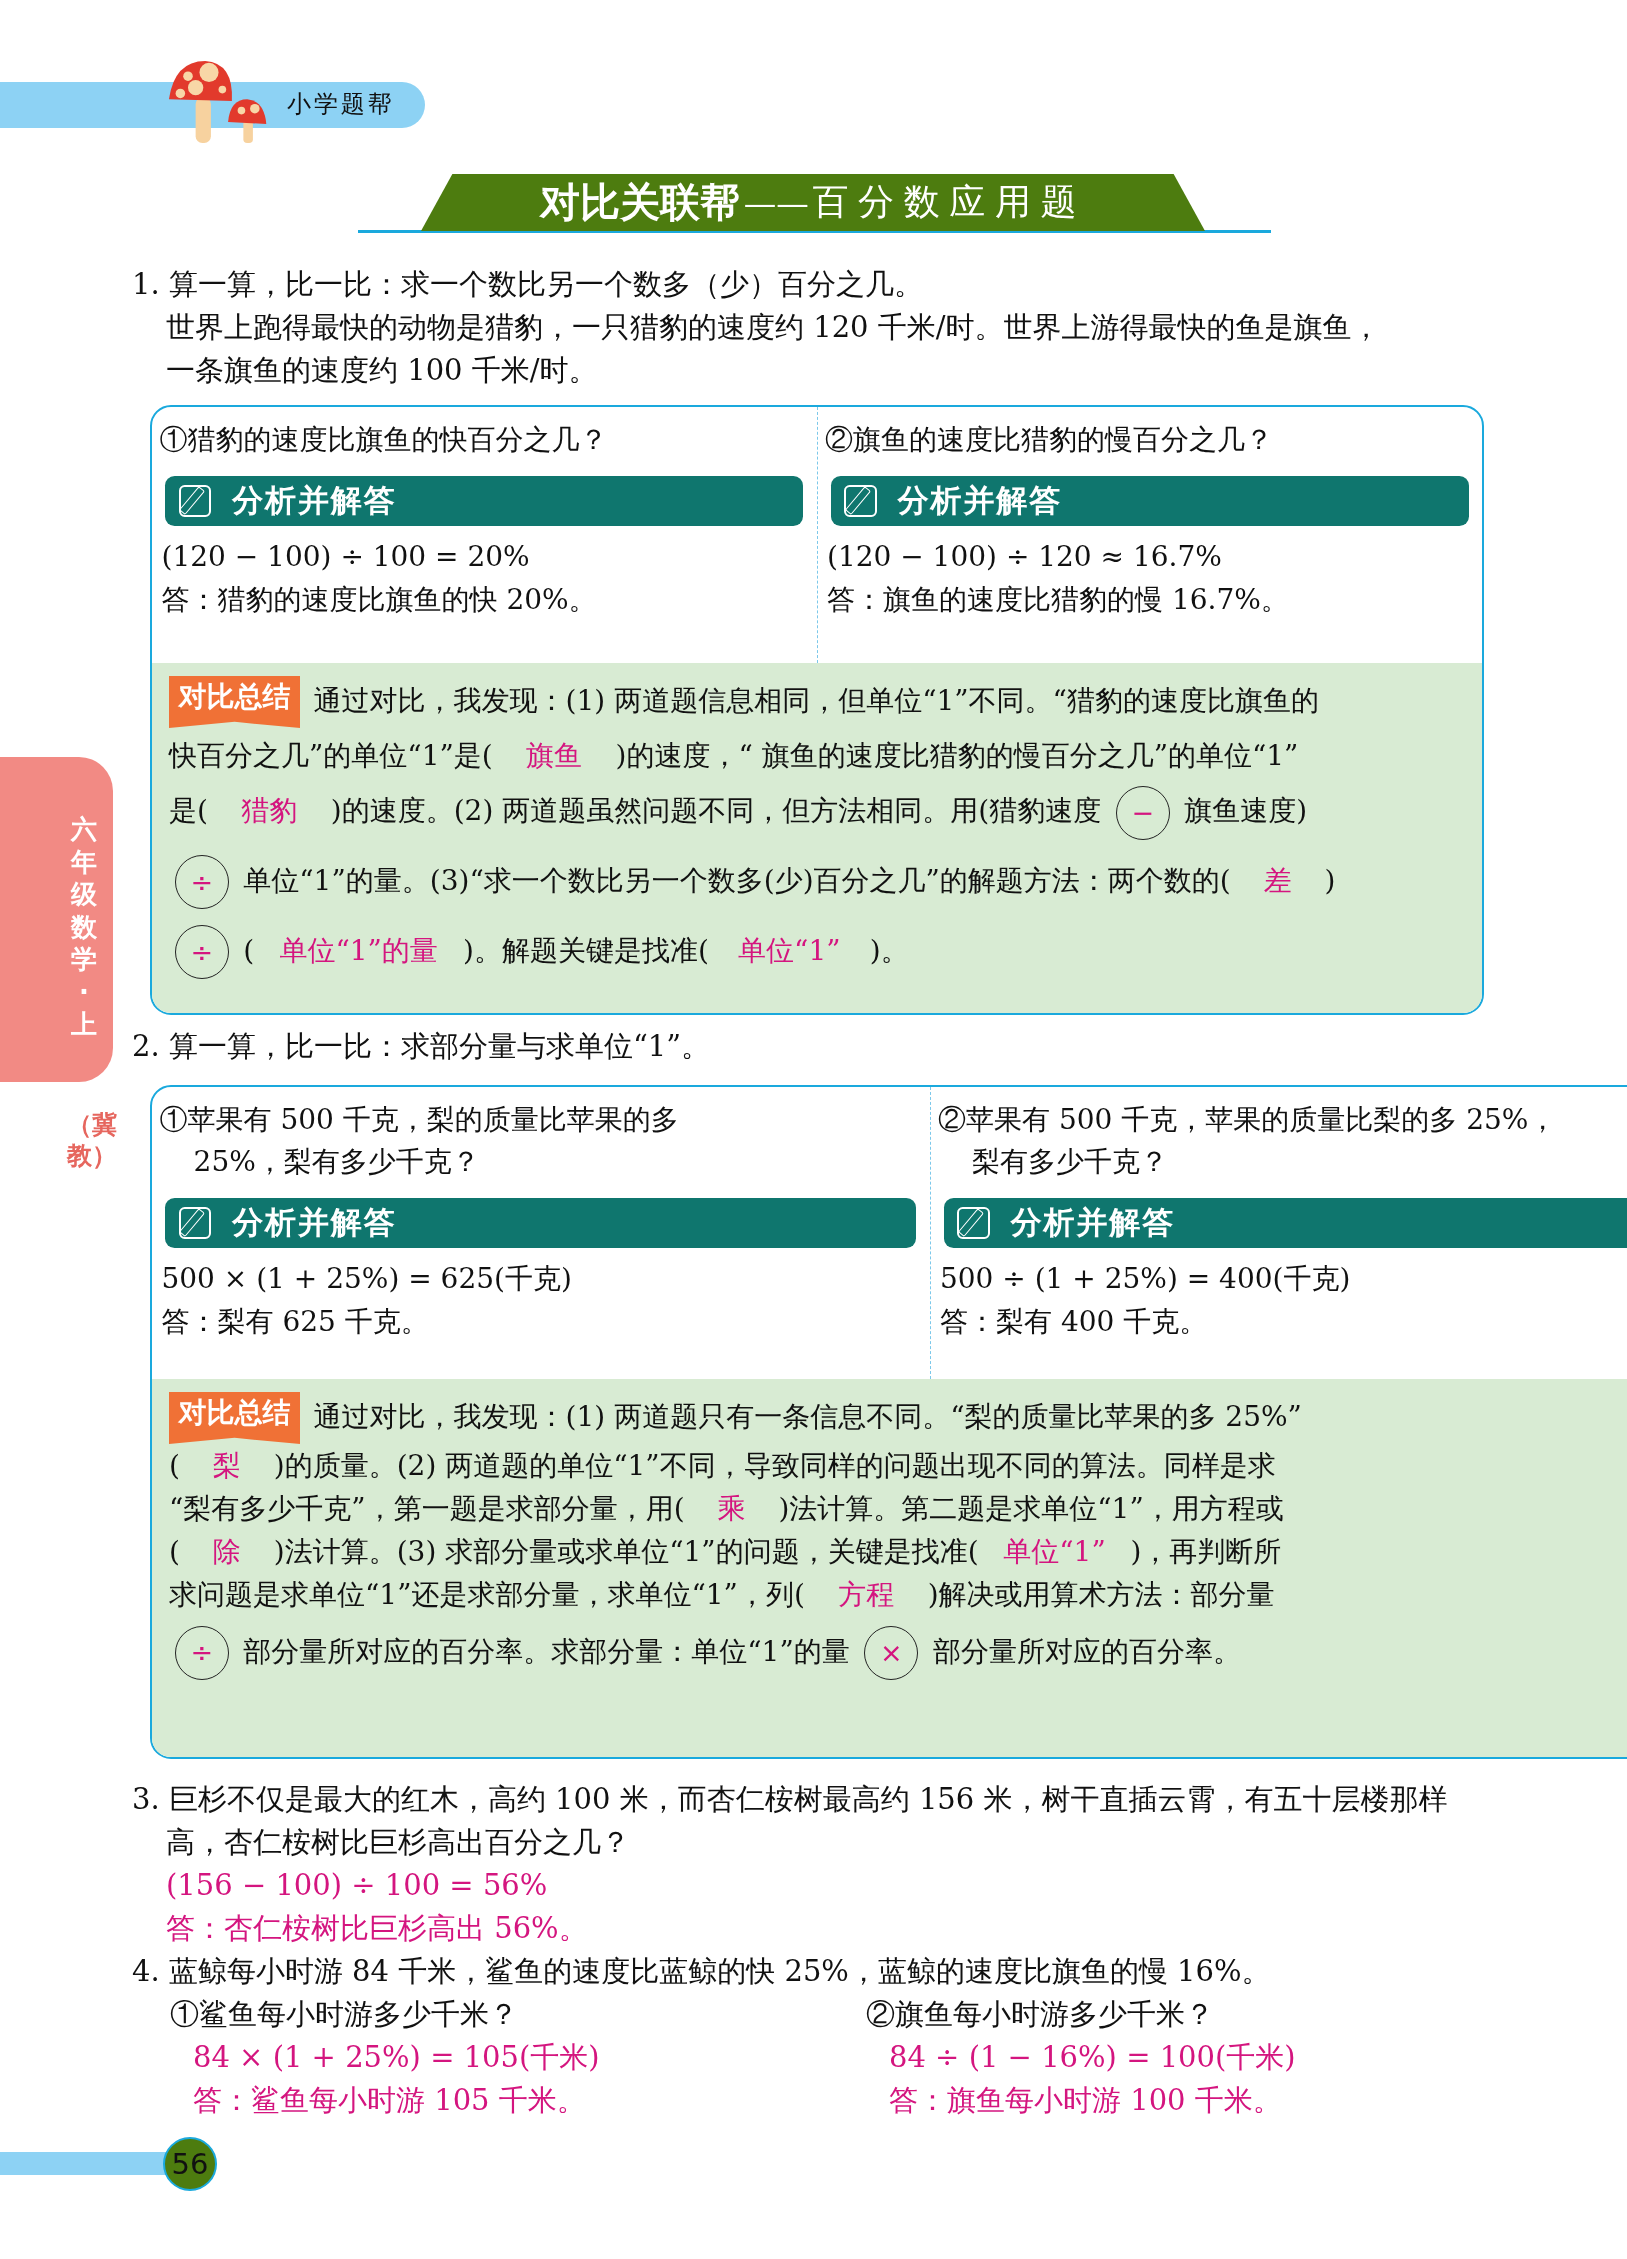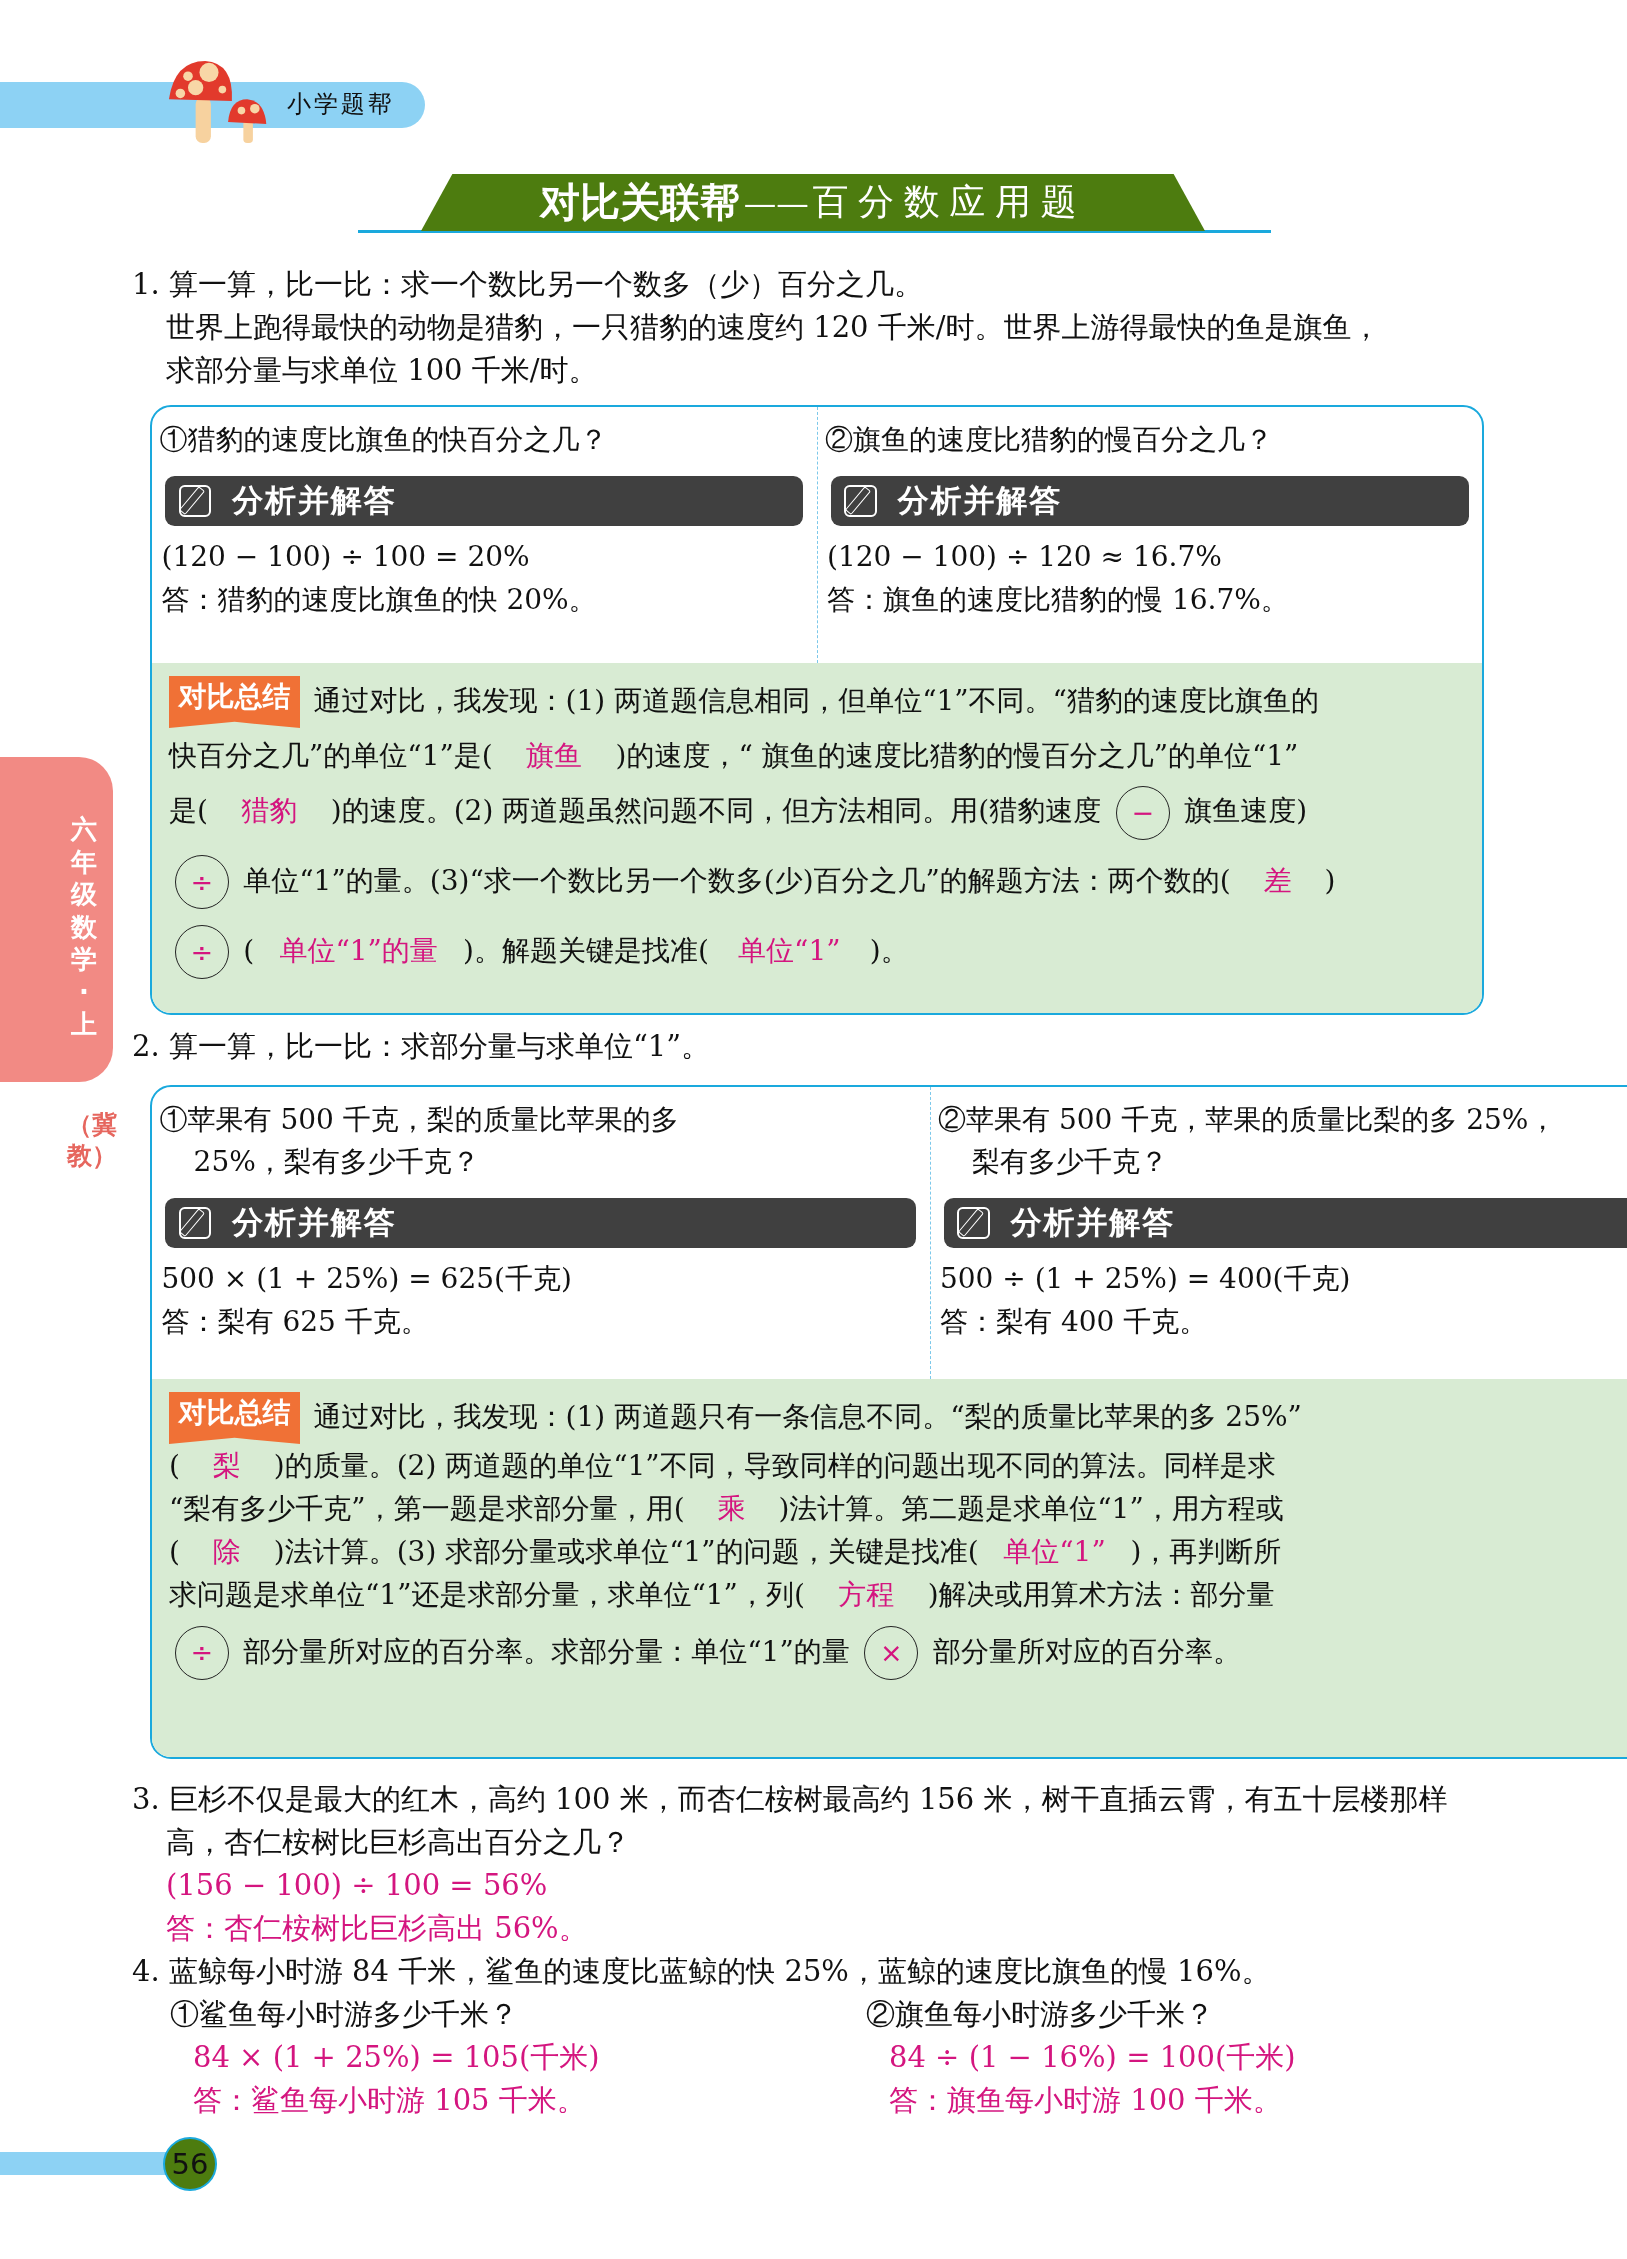--- a/index.html
+++ b/index.html
@@ -34,21 +34,21 @@
   .red { color: #d4157f; }
   .answer-fill { color: #d4157f; font-family: "DejaVu Serif", serif; }
 
   
   .cbox { border: 2.9px solid #1aa9dd; border-radius: 21px; overflow: hidden; background: #fff; }
   .cols { display: flex; position: relative; }
   .col { flex: 1; padding: 11.5px 7.6px 7.6px 7.6px; }
   .col + .col { border-left: 1.9px dashed #7cc8ea; }
   .col-q { font-size: 28px; line-height: 42px; }
   .analyze {
-    margin: 15.3px 5.7px 9.6px 5.7px; height: 50px; background: #404040; border-radius: 9.6px;
+    margin: 15.3px 5.7px 9.6px 5.7px; height: 50px; background: #0f766e; border-radius: 9.6px;
     display: flex; align-items: center; padding-left: 13.4px; color: #fff;
     font-family: "DejaVu Sans", sans-serif; font-weight: bold; font-size: 31px; letter-spacing: 1.9px;
   }
   .pen { width: 32.5px; height: 32.5px; border: 2.9px solid #fff; border-radius: 5.7px; margin-right: 21px; position: relative; }
   .pen::after { content: ""; position: absolute; left: 7.6px; top: -1.9px; width: 5.7px; height: 29px; border: 1.9px solid #fff; transform: rotate(40deg); border-radius: 1.9px; }
   .sol { font-size: 28px; line-height: 43px; padding-left: 1.9px; }
 
   .summary { background: #d8ebd3; padding: 9.6px 19px 17px 17px; font-size: 28px; line-height: 55px; }
   .tag {
     display: inline-block; background: #f07136; color: #fff; font-family: "DejaVu Sans", sans-serif; font-weight: bold;
@@ -91,21 +91,21 @@
   <span class="title-sub">百分数应用题</span>
 </div>
 
 <div class="abs side-tab"></div>
 <div class="abs side-text">六年级数学·上</div>
 <div class="abs side-ed">（冀教）</div>
 
 <div class="abs q" style="left:132px;top:263px;width:1376px">
   <div>1. 算一算，比一比：求一个数比另一个数多（少）百分之几。</div>
   <div style="padding-left:34px">世界上跑得最快的动物是猎豹，一只猎豹的速度约 120 千米/时。世界上游得最快的鱼是旗鱼，</div>
-  <div style="padding-left:34px">求部分量与求单位 100 千米/时。</div>
+  <div style="padding-left:34px">一条旗鱼的速度约 100 千米/时。</div>
 </div>
 
 <div class="abs cbox" style="left:150px;top:405px;width:1334px;height:610px">
   <div class="cols" style="height:256px">
     <div class="col">
       <div class="col-q">①猎豹的速度比旗鱼的快百分之几？</div>
       <div class="analyze">
         <span class="pen"></span>
         <span>分析并解答</span>
       </div>

